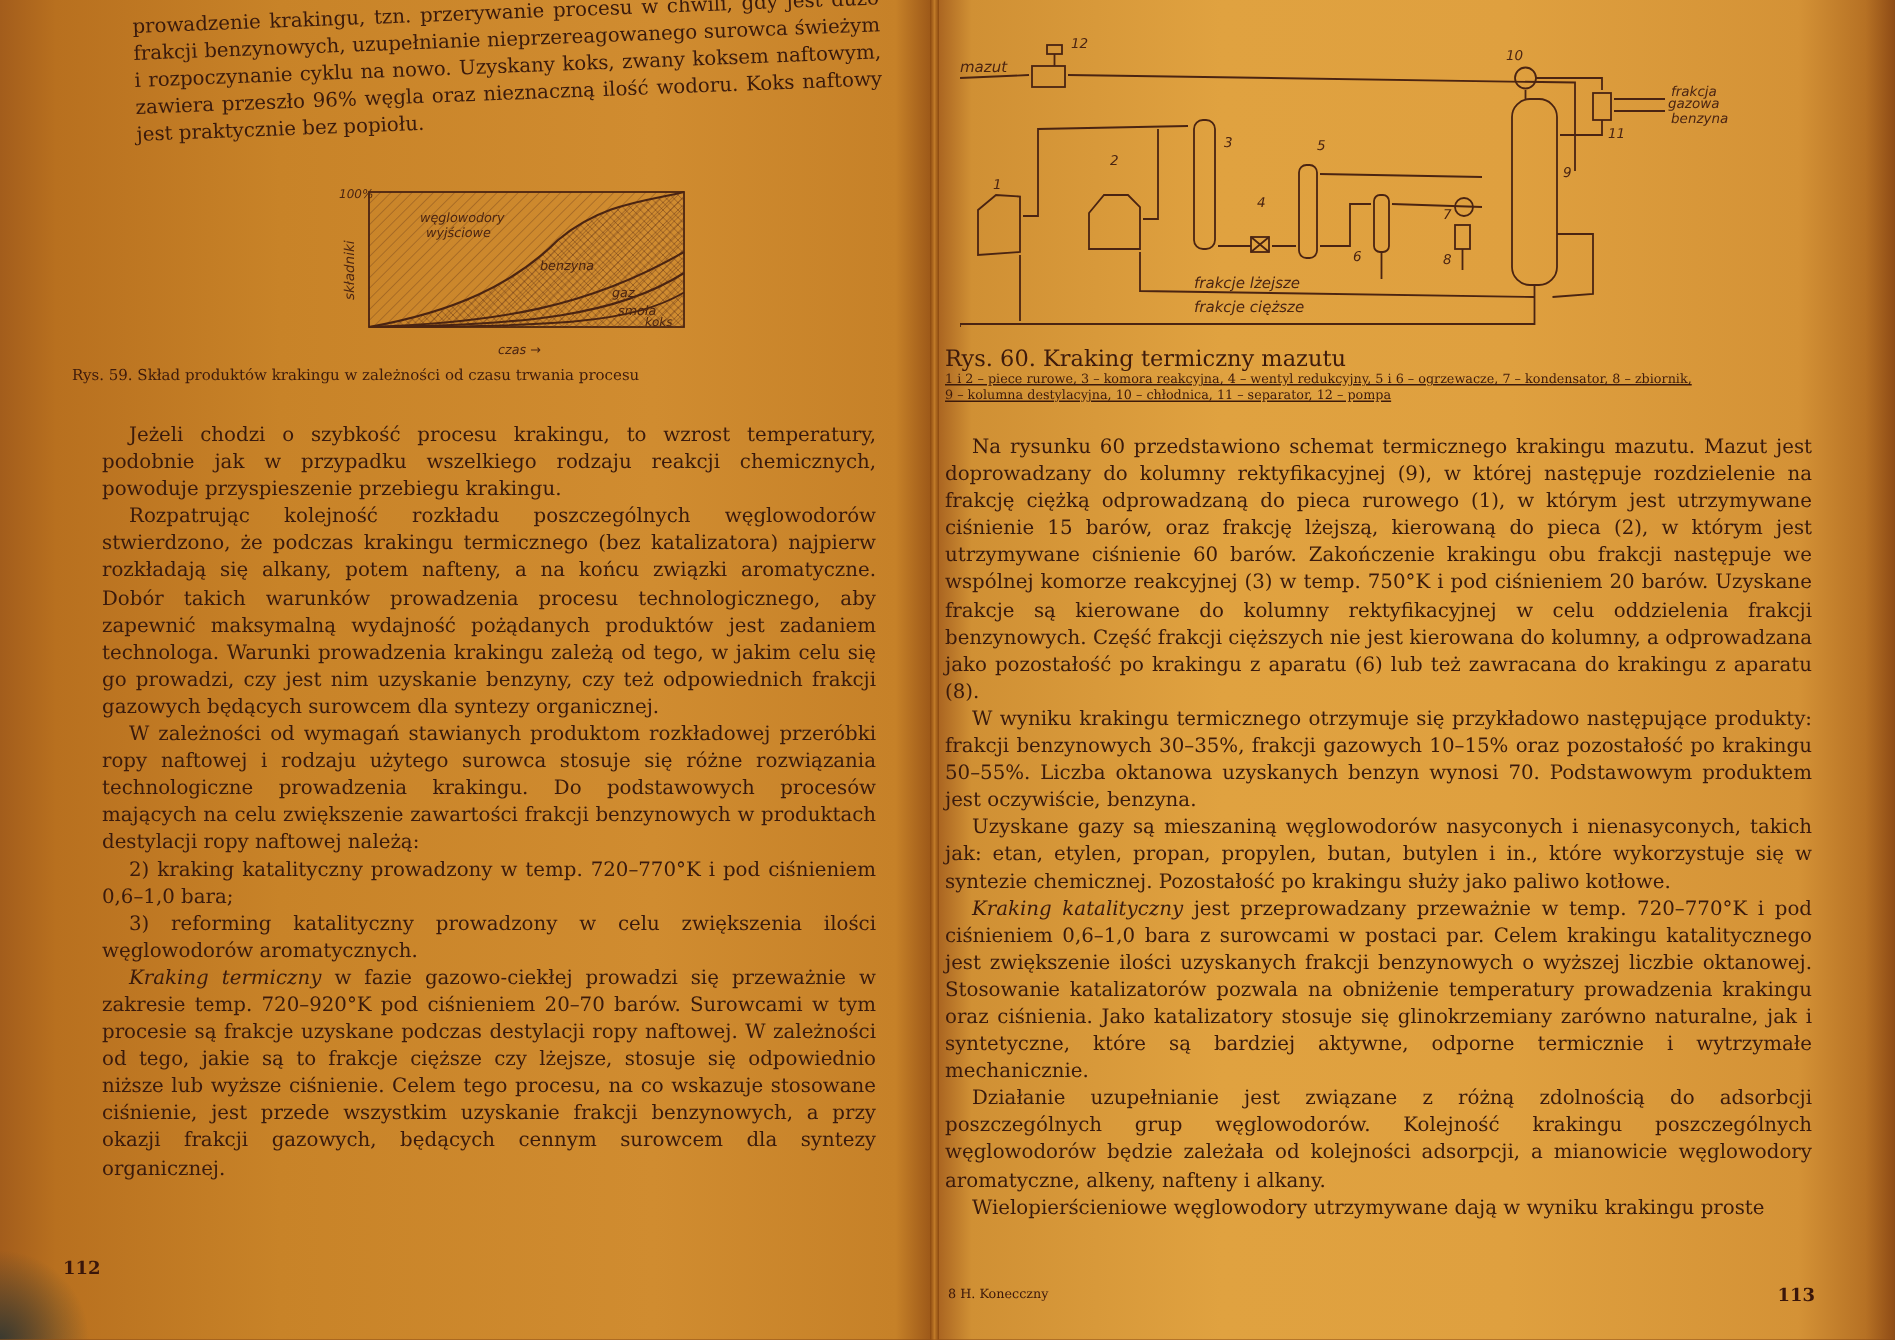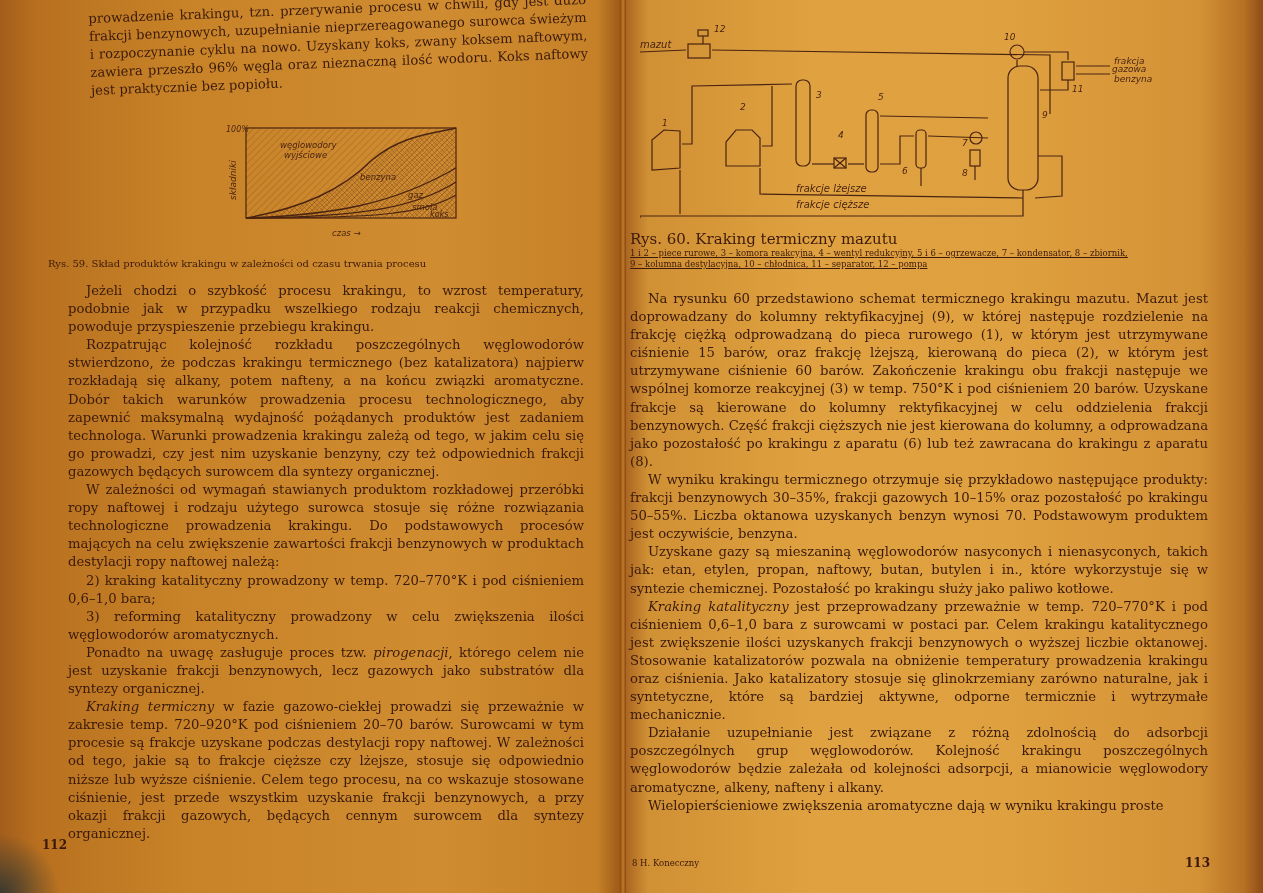--- a/index.html
+++ b/index.html
@@ -69,29 +69,28 @@
         <text x="68" y="28" font-size="8.5">węglowodory</text>
         <text x="72" y="38" font-size="8.5">wyjściowe</text>
         <text x="148" y="60" font-size="8.5">benzyna</text>
         <text x="196" y="78" font-size="8.5">gaz</text>
         <text x="200" y="90" font-size="8.5">smoła</text>
         <text x="218" y="97" font-size="8">koks</text>
         <text x="120" y="116" font-size="8.5">czas →</text>
       </svg>
     </div>
 
-    <div class="caption" style="left:48px; top:258px;">Rys. 59. Skład produktów krakingu w zależności od czasu trwania procesu</div>
+    <div class="caption" style="left:48px; top:245px;">Rys. 59. Skład produktów krakingu w zależności od czasu trwania procesu</div>
 
     <div class="text" style="left:68px; top:282px; width:516px;">
       <p>Jeżeli chodzi o szybkość procesu krakingu, to wzrost temperatury, podobnie jak w przypadku wszelkiego rodzaju reakcji chemicznych, powoduje przyspieszenie przebiegu krakingu.</p>
       <p>Rozpatrując kolejność rozkładu poszczególnych węglowodorów stwierdzono, że podczas krakingu termicznego (bez katalizatora) najpierw rozkładają się alkany, potem nafteny, a na końcu związki aromatyczne. Dobór takich warunków prowadzenia procesu technologicznego, aby zapewnić maksymalną wydajność pożądanych produktów jest zadaniem technologa. Warunki prowadzenia krakingu zależą od tego, w jakim celu się go prowadzi, czy jest nim uzyskanie benzyny, czy też odpowiednich frakcji gazowych będących surowcem dla syntezy organicznej.</p>
       <p>W zależności od wymagań stawianych produktom rozkładowej przeróbki ropy naftowej i rodzaju użytego surowca stosuje się różne rozwiązania technologiczne prowadzenia krakingu. Do podstawowych procesów mających na celu zwiększenie zawartości frakcji benzynowych w produktach destylacji ropy naftowej należą:</p>
       <p class="item">2) kraking katalityczny prowadzony w temp. 720–770°K i pod ciśnieniem 0,6–1,0 bara;</p>
       <p class="item">3) reforming katalityczny prowadzony w celu zwiększenia ilości węglowodorów aromatycznych.</p>
-      <p><span>Ponadto na uwagę zasługuje proces tzw. </span><i>pirogenacji</i><span>, którego celem nie jest uzyskanie frakcji benzynowych, lecz gazowych jako substratów dla syntezy organicznej.</span></p>
       <p><i>Kraking termiczny</i><span> w fazie gazowo-ciekłej prowadzi się przeważnie w zakresie temp. 720–920°K pod ciśnieniem 20–70 barów. Surowcami w tym procesie są frakcje uzyskane podczas destylacji ropy naftowej. W zależności od tego, jakie są to frakcje cięższe czy lżejsze, stosuje się odpowiednio niższe lub wyższe ciśnienie. Celem tego procesu, na co wskazuje stosowane ciśnienie, jest przede wszystkim uzyskanie frakcji benzynowych, a przy okazji frakcji gazowych, będących cennym surowcem dla syntezy organicznej.</span></p>
     </div>
 
     <div class="pagenum" style="left:42px; top:838px;">112</div>
     <div class="shadow-bottom"></div>
   </div>
 
   <div class="page page-right">
 
     <div style="position:absolute; left:18px; top:18px; width:520px; height:205px;">
@@ -166,23 +165,23 @@
 
     <div class="caption" style="left:8px; top:230px; width:610px;">
       <div class="title">Rys. 60. Kraking termiczny mazutu</div>
       <div class="legend">1 i 2 – piece rurowe, 3 – komora reakcyjna, 4 – wentyl redukcyjny, 5 i 6 – ogrzewacze, 7 – kondensator, 8 – zbiornik,</div>
       <div class="legend">9 – kolumna destylacyjna, 10 – chłodnica, 11 – separator, 12 – pompa</div>
     </div>
 
     <div class="text" style="left:8px; top:290px; width:578px;">
       <p>Na rysunku 60 przedstawiono schemat termicznego krakingu mazutu. Mazut jest doprowadzany do kolumny rektyfikacyjnej (9), w której następuje rozdzielenie na frakcję ciężką odprowadzaną do pieca rurowego (1), w którym jest utrzymywane ciśnienie 15 barów, oraz frakcję lżejszą, kierowaną do pieca (2), w którym jest utrzymywane ciśnienie 60 barów. Zakończenie krakingu obu frakcji następuje we wspólnej komorze reakcyjnej (3) w temp. 750°K i pod ciśnieniem 20 barów. Uzyskane frakcje są kierowane do kolumny rektyfikacyjnej w celu oddzielenia frakcji benzynowych. Część frakcji cięższych nie jest kierowana do kolumny, a odprowadzana jako pozostałość po krakingu z aparatu (6) lub też zawracana do krakingu z aparatu (8).</p>
       <p>W wyniku krakingu termicznego otrzymuje się przykładowo następujące produkty: frakcji benzynowych 30–35%, frakcji gazowych 10–15% oraz pozostałość po krakingu 50–55%. Liczba oktanowa uzyskanych benzyn wynosi 70. Podstawowym produktem jest oczywiście, benzyna.</p>
-      <p>Uzyskane gazy są mieszaniną węglowodorów nasyconych i nienasyconych, takich jak: etan, etylen, propan, naftowy, butan, butylen i in., które wykorzystuje się w syntezie chemicznej. Pozostałość po krakingu służy jako paliwo kotłowe.</p>
+      <p>Uzyskane gazy są mieszaniną węglowodorów nasyconych i nienasyconych, takich jak: etan, etylen, propan, propylen, butan, butylen i in., które wykorzystuje się w syntezie chemicznej. Pozostałość po krakingu służy jako paliwo kotłowe.</p>
       <p><i>Kraking katalityczny</i><span> jest przeprowadzany przeważnie w temp. 720–770°K i pod ciśnieniem 0,6–1,0 bara z surowcami w postaci par. Celem krakingu katalitycznego jest zwiększenie ilości uzyskanych frakcji benzynowych o wyższej liczbie oktanowej. Stosowanie katalizatorów pozwala na obniżenie temperatury prowadzenia krakingu oraz ciśnienia. Jako katalizatory stosuje się glinokrzemiany zarówno naturalne, jak i syntetyczne, które są bardziej aktywne, odporne termicznie i wytrzymałe mechanicznie.</span></p>
       <p>Działanie uzupełnianie jest związane z różną zdolnością do adsorbcji poszczególnych grup węglowodorów. Kolejność krakingu poszczególnych węglowodorów będzie zależała od kolejności adsorpcji, a mianowicie węglowodory aromatyczne, alkeny, nafteny i alkany.</p>
-      <p>Wielopierścieniowe zwiększenia aromatyczne dają w wyniku krakingu proste</p>
+      <p>Wielopierścieniowe węglowodory utrzymywane dają w wyniku krakingu proste</p>
     </div>
 
     <div class="footer" style="left:10px; top:858px;">8 H. Konecczny</div>
     <div class="pagenum" style="left:563px; top:856px;">113</div>
   </div>
   <div class="spine"></div>
 </div>
 
 </body></html>

